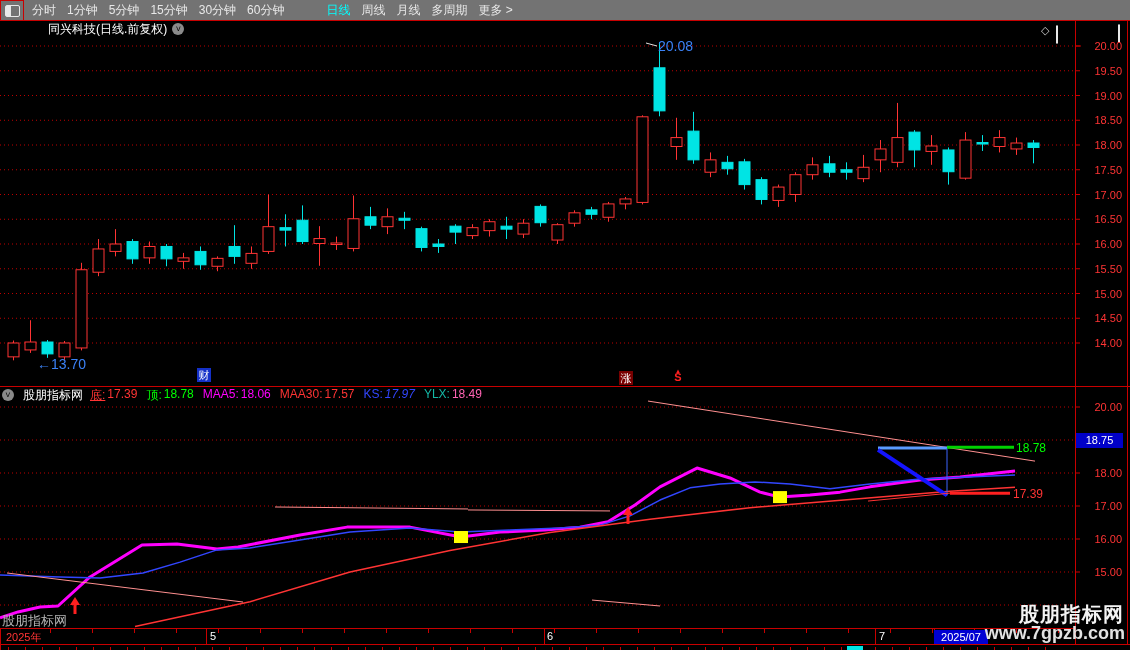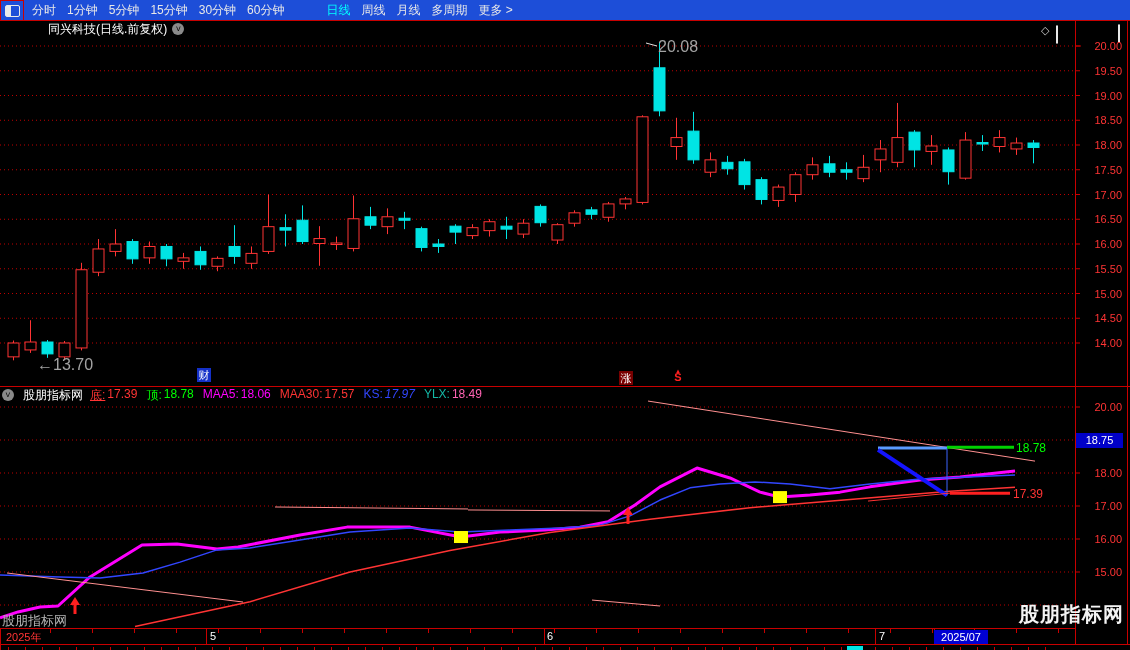--- a/index.html
+++ b/index.html
@@ -3,21 +3,21 @@
 <meta charset="utf-8">
 <style>
   html,body{margin:0;padding:0;background:#000;}
   body{width:1130px;height:650px;position:relative;overflow:hidden;
        font-family:"Liberation Sans","DejaVu Sans",sans-serif;color:#fff;}
   .abs{position:absolute;}
   #chart-svg{position:absolute;left:0;top:0;z-index:1;}
   #overlays{position:absolute;left:0;top:0;width:1130px;height:650px;z-index:2;pointer-events:none;}
   #overlays *{pointer-events:auto;}
   
-  .topbar{position:absolute;left:0;top:0;width:1130px;height:20px;background:#1d4ed8;
+  .topbar{position:absolute;left:0;top:0;width:1130px;height:20px;background:#737373;
           border-bottom:1px solid #c80000;display:flex;align-items:center;z-index:3;}
   .icon-cell{width:24px;height:20px;border-right:1px solid #c80000;border-top:1px solid #c80000;
              border-left:1px solid #c80000;display:flex;align-items:center;justify-content:center;box-sizing:border-box;}
   .pane-ico{width:13px;height:10px;border:1px solid #e8e8e8;border-radius:2px;position:relative;}
   .pane-ico::after{content:"";position:absolute;left:0;top:0;width:45%;height:100%;background:#e8e8e8;}
   .nav-left{display:flex;gap:11px;margin-left:8px;font-size:12px;white-space:nowrap;}
   .nav-left .mi{color:#e8e8e8;cursor:default;}
   .nav-left .mi.active{color:#00ffff;margin-left:31px;}
   .nav-right{margin-left:auto;display:flex;font-size:12px;height:20px;align-items:center;}
   .nav-right .mi{color:#e8e8e8;padding:0 9px;border-left:1px solid #c80000;height:20px;display:flex;align-items:center;}
@@ -33,21 +33,21 @@
   .ind-val{display:flex;gap:2px;}
   .badge{position:absolute;width:14px;height:14px;font-size:11px;line-height:14px;text-align:center;color:#fff;z-index:3;}
   .axis-label{position:absolute;font-size:11px;color:#ff3434;width:46px;text-align:right;z-index:3;}
   .price-box{position:absolute;left:1076px;width:47px;height:15px;background:#0000c8;color:#fff;
              font-size:11px;text-align:center;line-height:15px;z-index:3;}
   .xbar-label{position:absolute;font-size:11px;z-index:4;}
   .watermark1{position:absolute;right:6px;top:601px;font-size:20px;font-weight:bold;color:#f4f4f4;z-index:6;letter-spacing:1px;}
   .watermark2{position:absolute;right:5px;top:623px;font-size:18px;font-weight:bold;color:#e2e2e2;z-index:6;}
   .note{position:absolute;left:2px;top:612px;font-size:13px;color:#b4b4b4;z-index:3;}
   .lvl-label{position:absolute;font-size:12px;z-index:3;}
-  .chart-label{position:absolute;font-size:16px;color:#a3a3a3;z-index:3;white-space:nowrap;}
+  .chart-label{position:absolute;font-size:14px;color:#3b82f6;z-index:3;white-space:nowrap;}
   .u{text-decoration:underline;}
 </style>
 </head>
 <body>
 
 <svg id="chart-svg" width="1130" height="650">
     <line x1="0" y1="386.5" x2="1130" y2="386.5" stroke="#c80000" stroke-width="1"></line>
     <line x1="1075.5" y1="21" x2="1075.5" y2="644" stroke="#c80000" stroke-width="1"></line>
     <line x1="1127.5" y1="21" x2="1127.5" y2="644" stroke="#c80000" stroke-width="1"></line>
     <line x1="0" y1="628.5" x2="1075" y2="628.5" stroke="#c80000" stroke-width="1"></line>
@@ -397,13 +397,14 @@
   
   <div class="lvl-label" style="left:1016px;top:441px;color:#00ff00;">18.78</div>
   <div class="lvl-label" style="left:1013px;top:487px;color:#ff3434;">17.39</div>
 
   
   <div class="price-box" style="top:433px;">18.75</div>
 
   
   <div class="note">股朋指标网</div>
   <div class="watermark1">股朋指标网</div>
+  <div class="watermark2">www.7gpzb.com</div>
 <div class="axis-label" style="left:1076px;top:40px;">20.00</div><div class="axis-label" style="left:1076px;top:64.75px;">19.50</div><div class="axis-label" style="left:1076px;top:89.5px;">19.00</div><div class="axis-label" style="left:1076px;top:114.25px;">18.50</div><div class="axis-label" style="left:1076px;top:139px;">18.00</div><div class="axis-label" style="left:1076px;top:163.75px;">17.50</div><div class="axis-label" style="left:1076px;top:188.5px;">17.00</div><div class="axis-label" style="left:1076px;top:213.25px;">16.50</div><div class="axis-label" style="left:1076px;top:238px;">16.00</div><div class="axis-label" style="left:1076px;top:262.75px;">15.50</div><div class="axis-label" style="left:1076px;top:287.5px;">15.00</div><div class="axis-label" style="left:1076px;top:312.25px;">14.50</div><div class="axis-label" style="left:1076px;top:337px;">14.00</div><div class="axis-label" style="left:1076px;top:401px;">20.00</div><div class="axis-label" style="left:1076px;top:467px;">18.00</div><div class="axis-label" style="left:1076px;top:500px;">17.00</div><div class="axis-label" style="left:1076px;top:533px;">16.00</div><div class="axis-label" style="left:1076px;top:566px;">15.00</div><div class="badge" style="left:197px;top:368px;background:#1430c8;">财</div><div class="badge" style="left:619px;top:371px;background:#780000;">涨</div><div class="badge" style="left:671px;top:368px;color:#ff2020;font-weight:bold;line-height:6px;font-size:11px;"><span style="font-size:7px;display:block;">▴</span>S</div><div class="xbar-label" style="left:6px;top:630px;color:#ff3434;">2025年</div><div class="xbar-label" style="left:210px;top:630px;color:#ffffff;">5</div><div class="xbar-label" style="left:547px;top:630px;color:#ffffff;">6</div><div class="xbar-label" style="left:879px;top:630px;color:#ffffff;">7</div><div class="xbar-label" style="left:934px;top:629.5px;width:54px;height:14px;background:#0000d2;color:#ffffff;text-align:center;line-height:14px;">2025/07</div></div>
 
 </body></html>

